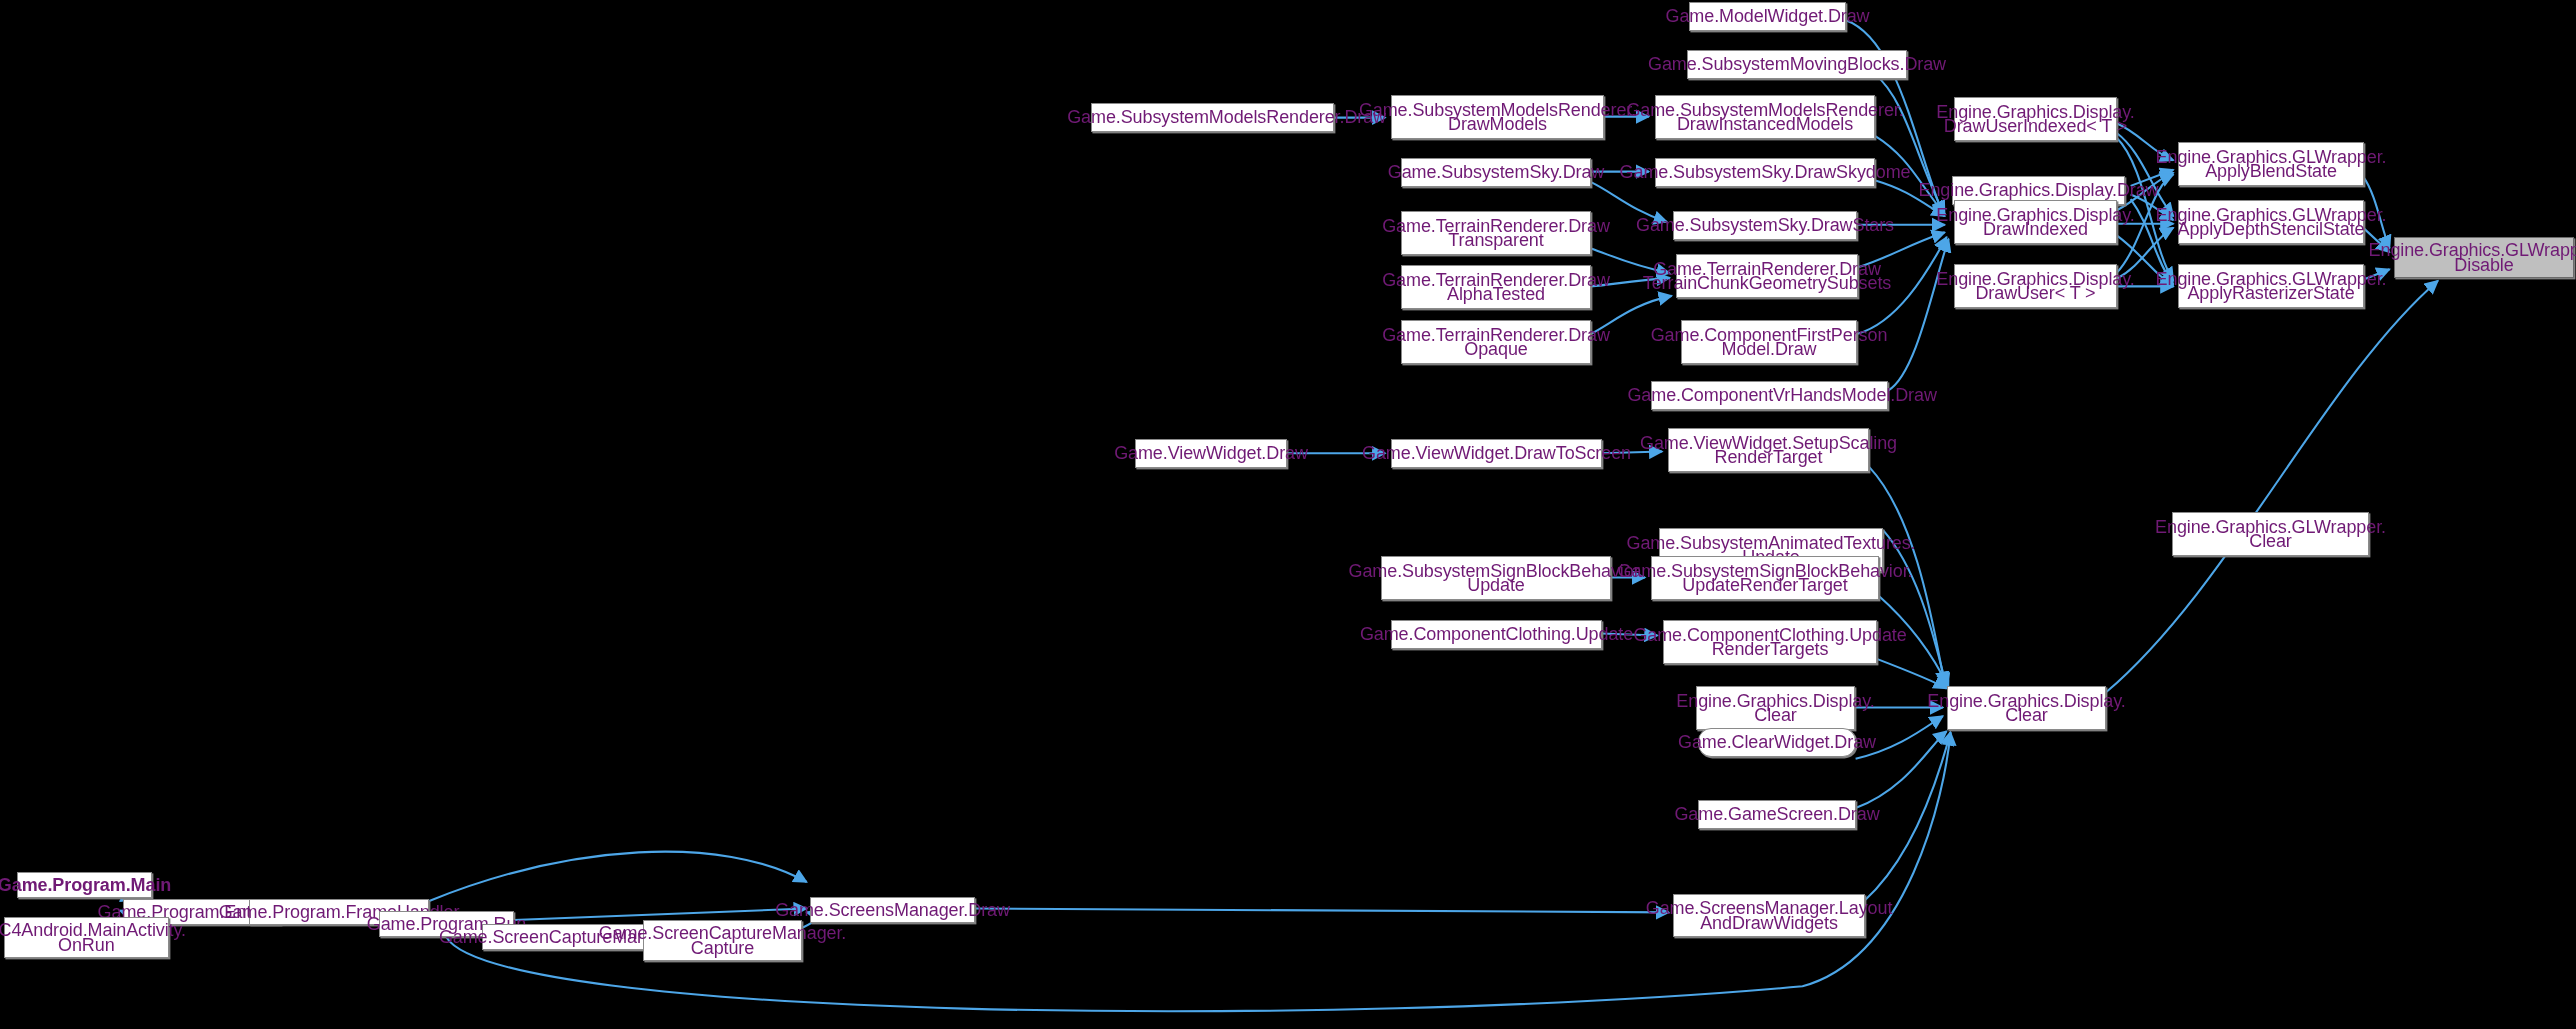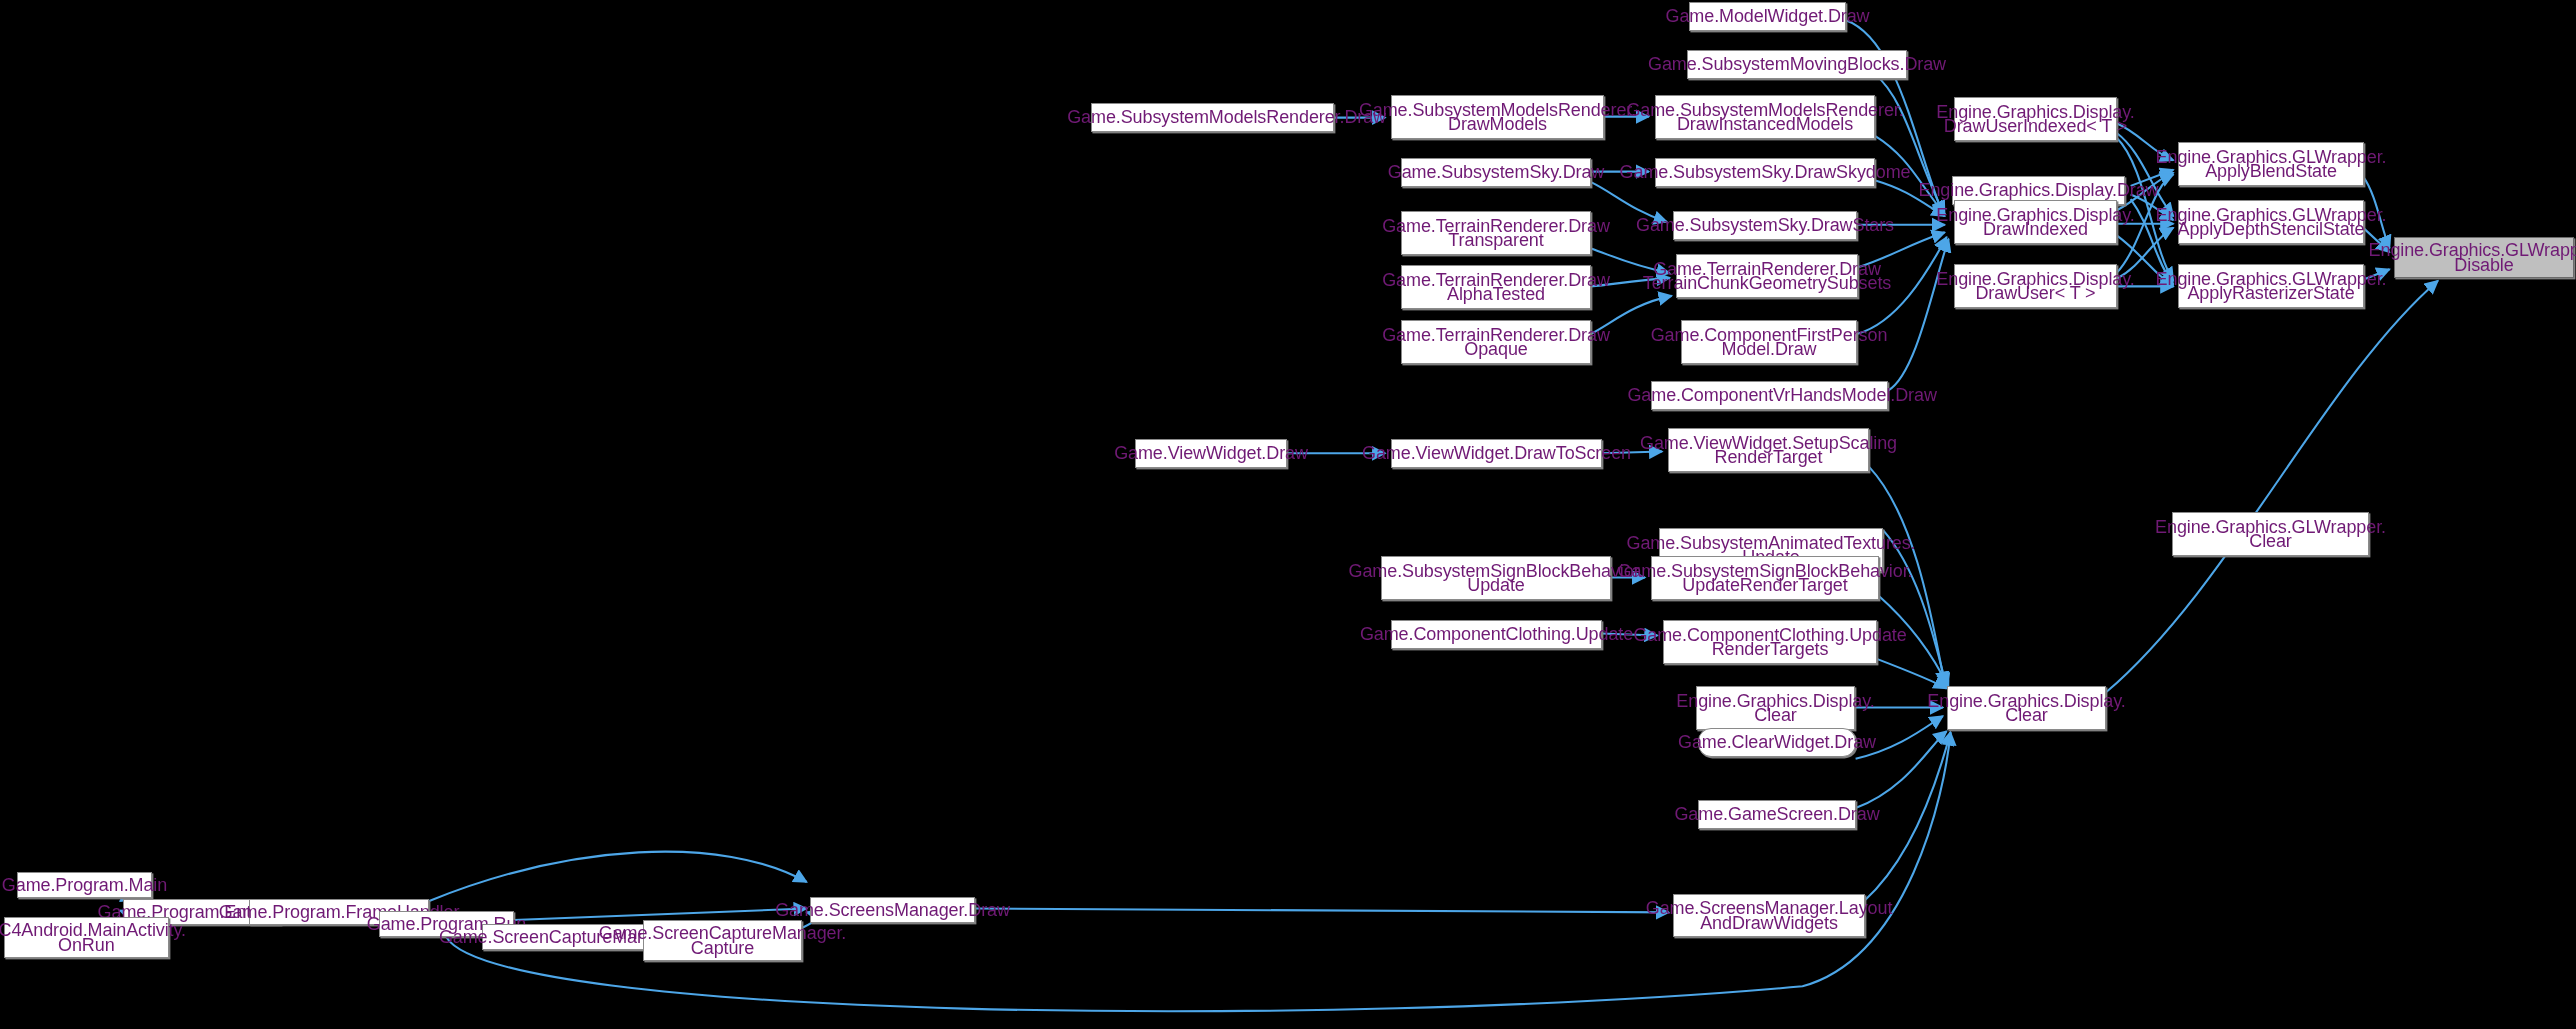--- a/index.html
+++ b/index.html
@@ -151,21 +151,21 @@
       <div class="node" style="left: 1663px; top: 620px; width: 214px; height: 44px;">Game.ComponentClothing.Update
 RenderTargets</div>
       <div class="node" style="left: 2172px; top: 512px; width: 197px; height: 44px;">Engine.Graphics.GLWrapper.
 Clear</div>
       <div class="node" style="left: 1696px; top: 686px; width: 159px; height: 44px;">Engine.Graphics.Display.
 Clear</div>
       <div class="node" style="left: 1947px; top: 686px; width: 159px; height: 44px;">Engine.Graphics.Display.
 Clear</div>
       <div class="node" style="left: 1698px; top: 728px; width: 158px; height: 29px; border-radius: 13px;">Game.ClearWidget.Draw</div>
       <div class="node" style="left: 1698px; top: 800px; width: 158px; height: 29px;">Game.GameScreen.Draw</div>
-      <div class="node" style="left: 17px; top: 872px; width: 135px; height: 26px;">Game.Program.Main</div>
+      <div class="node" style="left: 17px; top: 872px; width: 135px; height: 26px; font-weight: bold;">Game.Program.Main</div>
       <div class="node" style="left: 123px; top: 899px; width: 158px; height: 26px;">Game.Program.EntryPoint</div>
       <div class="node" style="left: 249px; top: 899px; width: 180px; height: 26px;">Game.Program.FrameHandler</div>
       <div class="node" style="left: 3.8px; top: 917px; width: 165px; height: 41px;">SC4Android.MainActivity.
 OnRun</div>
       <div class="node" style="left: 379px; top: 911px; width: 135px; height: 26px;">Game.Program.Run</div>
       <div class="node" style="left: 482px; top: 924px; width: 194px; height: 26px;">Game.ScreenCaptureManager.Run</div>
       <div class="node" style="left: 643px; top: 920px; width: 159px; height: 41px;">Game.ScreenCaptureManager.
 Capture</div>
       <div class="node" style="left: 810px; top: 897px; width: 165px; height: 26px;">Game.ScreensManager.Draw</div>
       <div class="node" style="left: 1673px; top: 894px; width: 192px; height: 43px;">Game.ScreensManager.Layout

